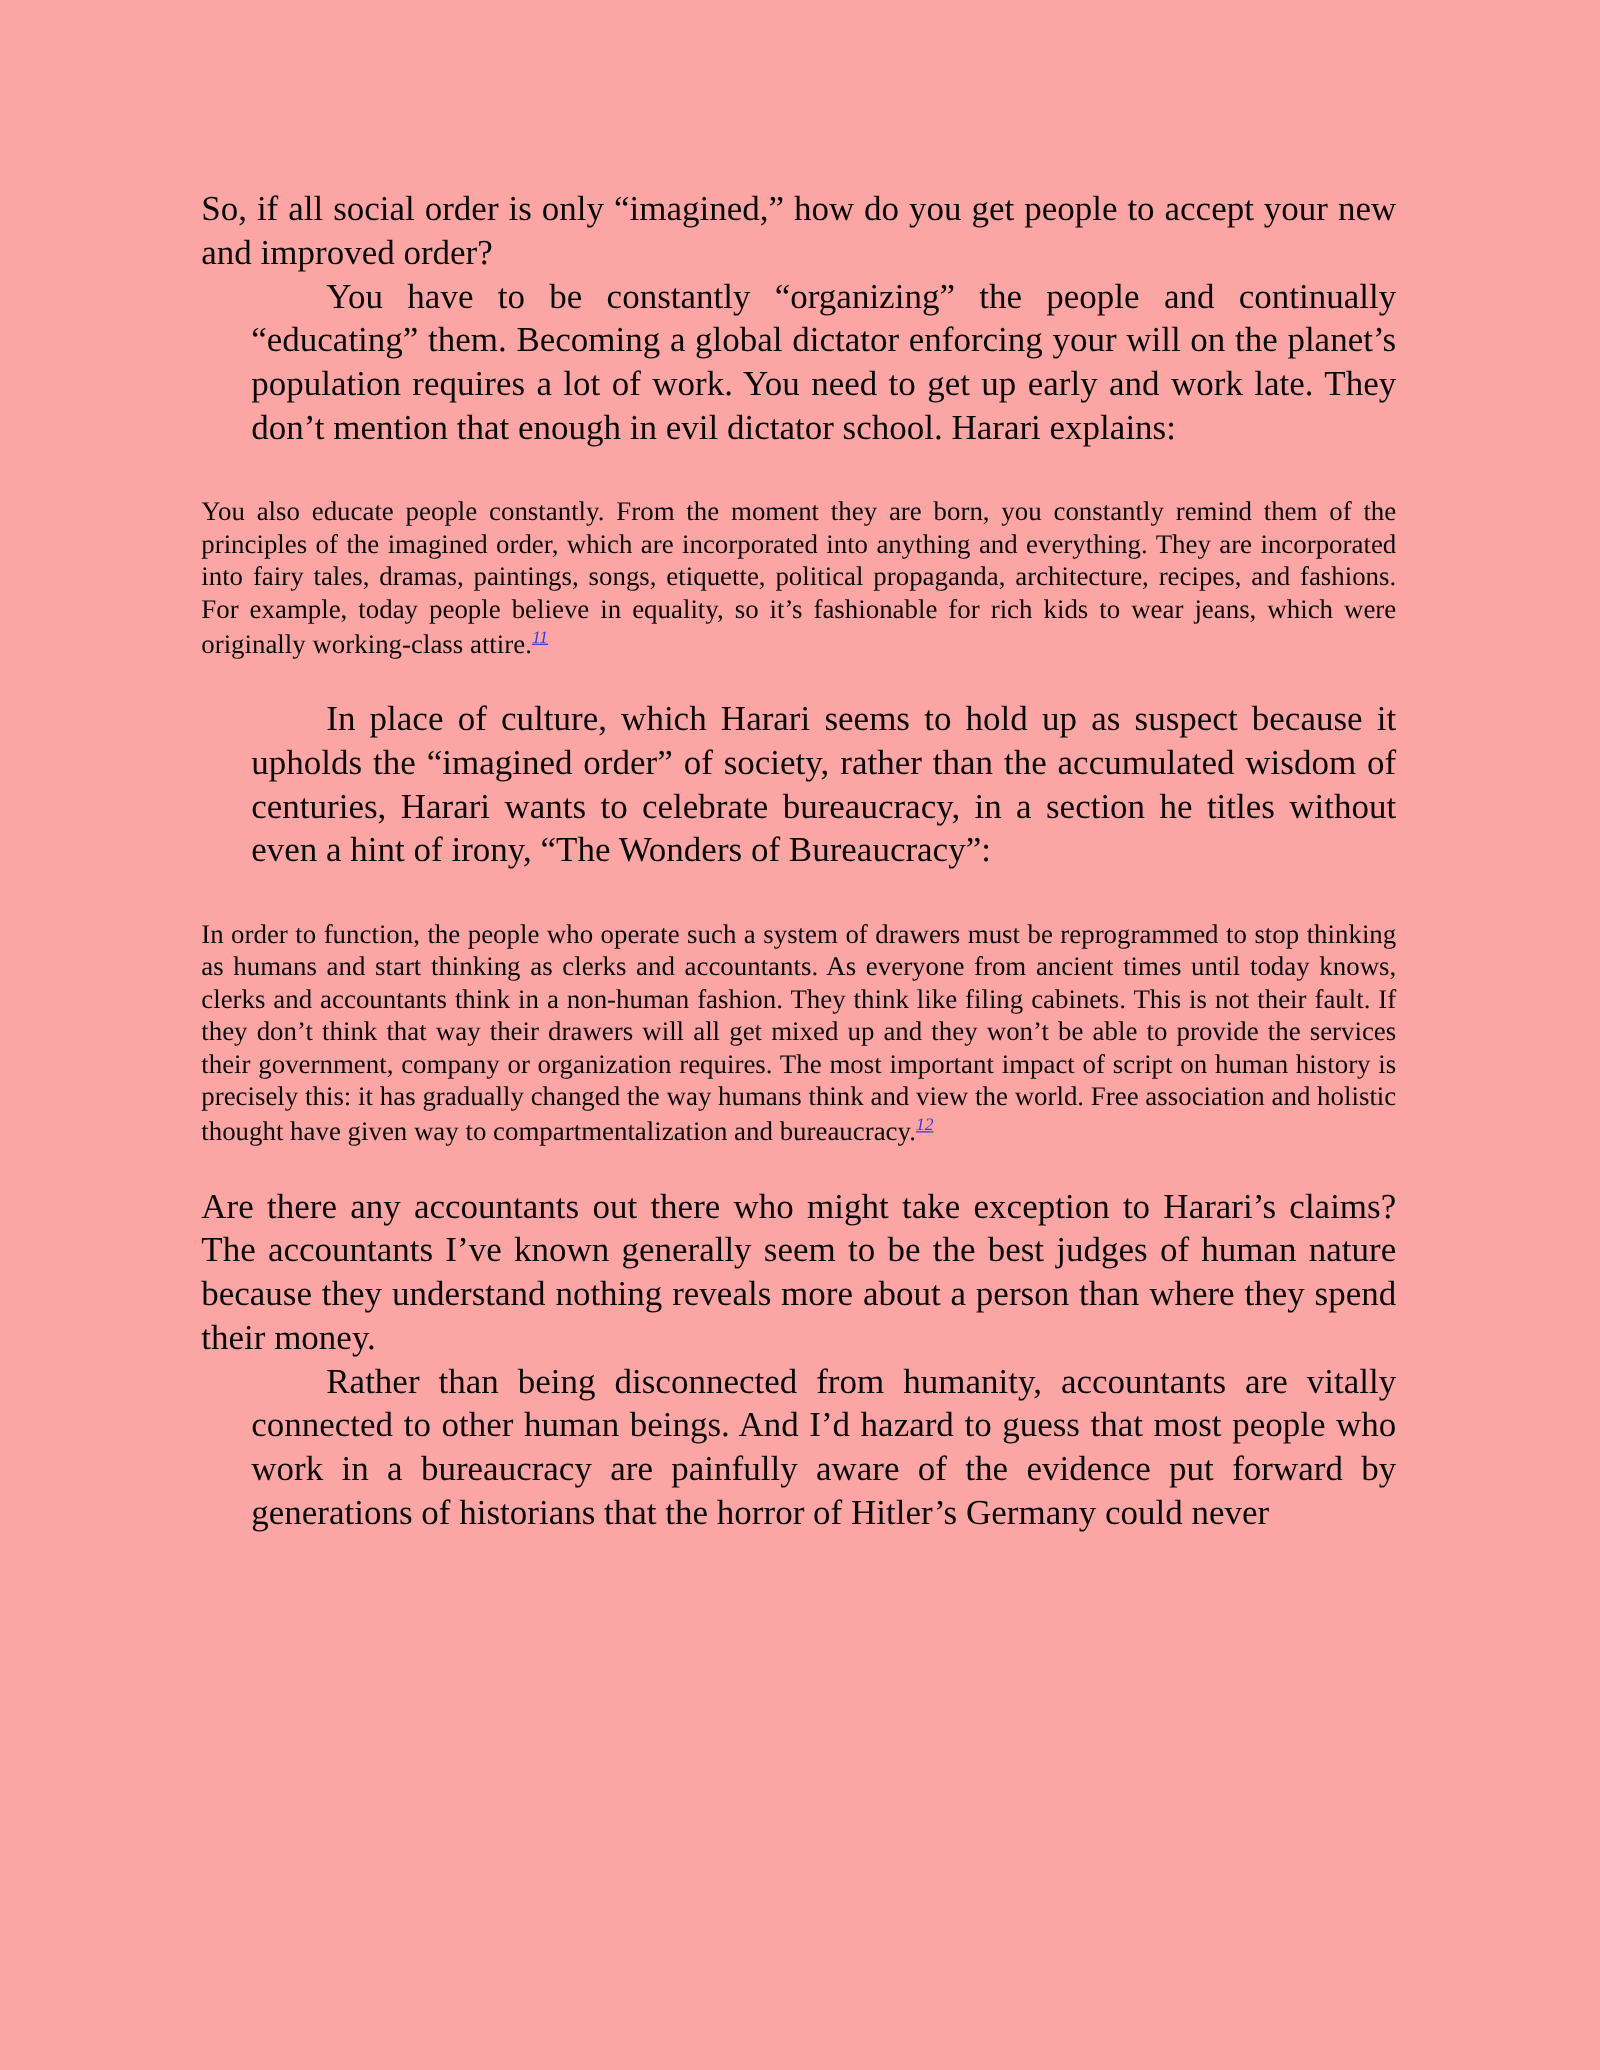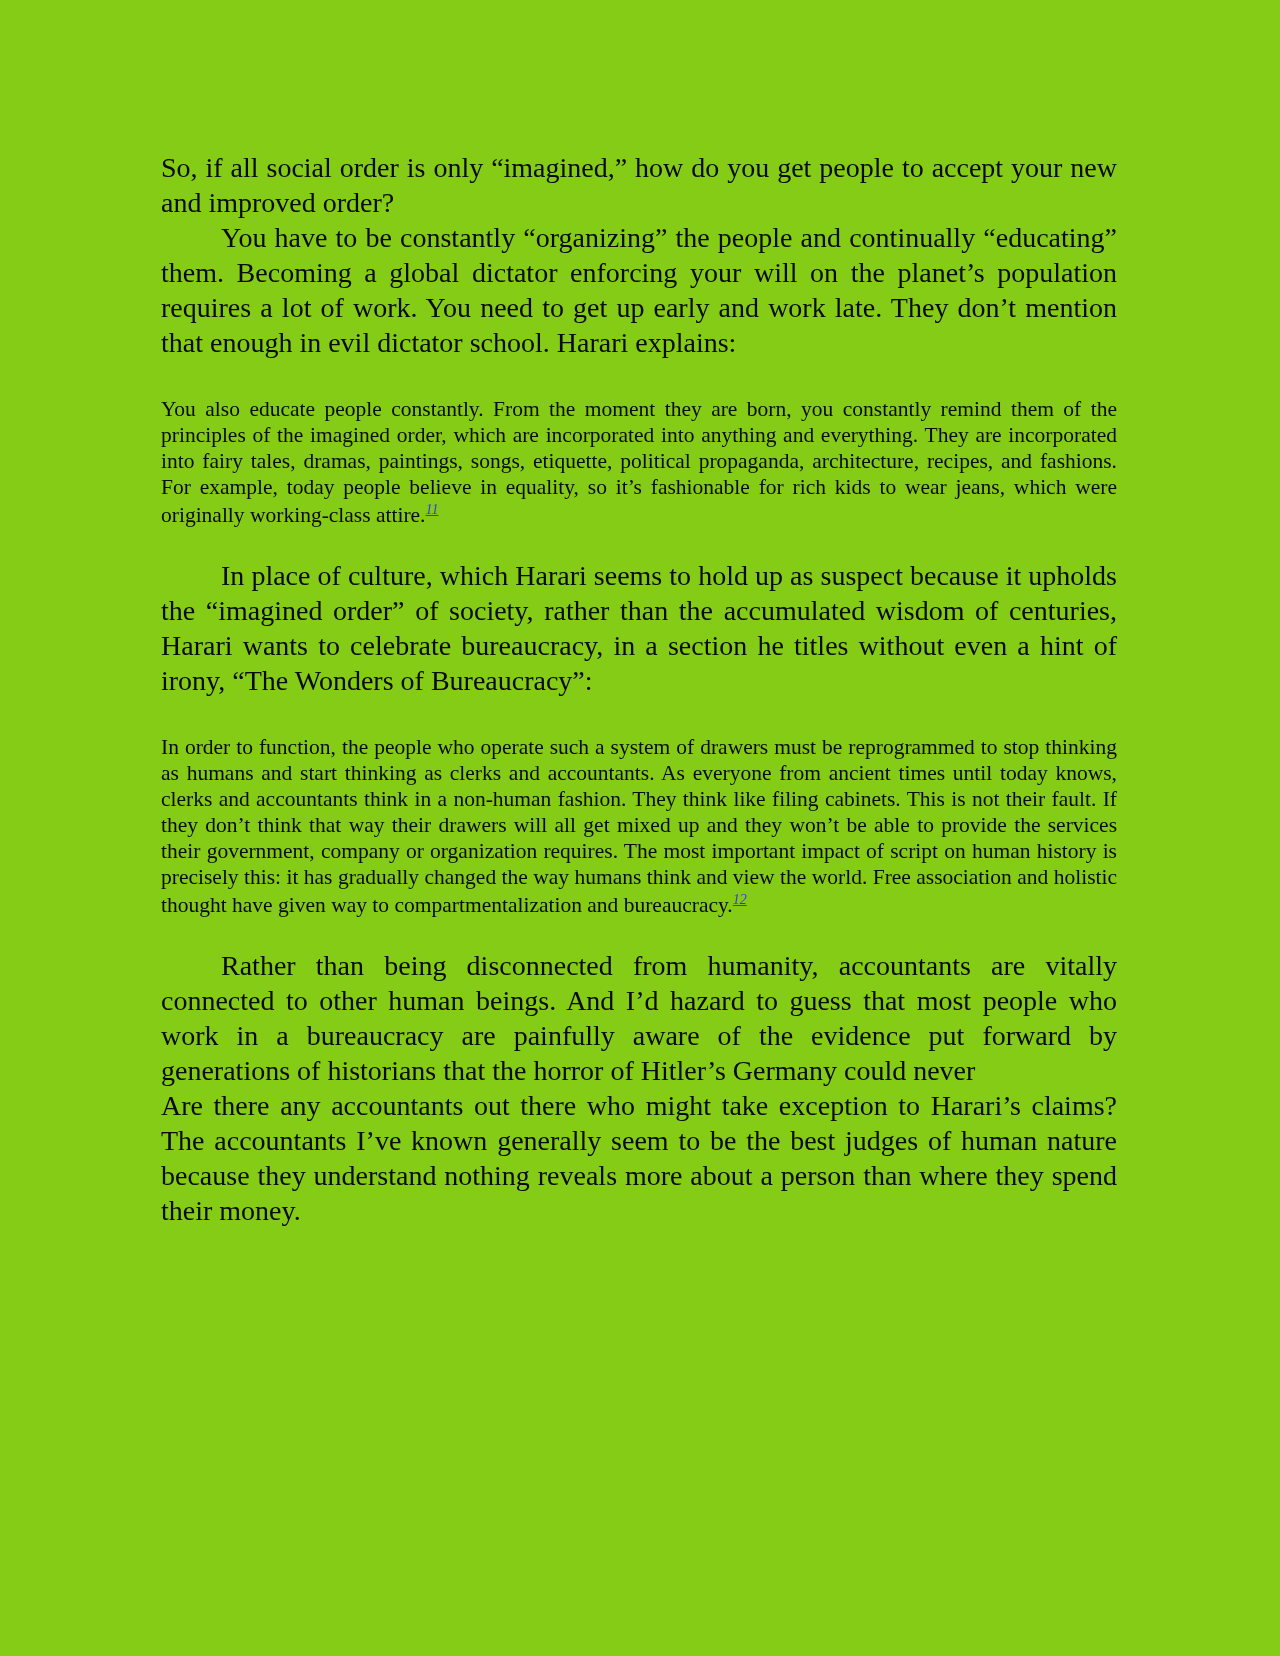--- a/index.html
+++ b/index.html
@@ -4,40 +4,41 @@
 <style>
   html, body {
     margin: 0;
     padding: 0;
     background: #ffffff;
   }
   .book-page {
     position: relative;
     width: 1280px;
     height: 1656px;
-    background: #84cc16;
+    background: #fca5a5;
     overflow: hidden;
     font-family: "Liberation Serif", serif;
     color: #0a0a0a;
   }
   .page-content {
     position: absolute;
     left: 161px;
     top: 150px;
     width: 956px;
   }
   p.body-para {
     font-size: 28px;
     line-height: 35px;
     margin: 0;
     text-align: justify;
     text-justify: inter-word;
   }
   p.body-para.indented {
     text-indent: 60px;
+    margin-left: 40px;
   }
   p.quote-para {
     font-size: 21.5px;
     line-height: 26px;
     margin: 36px 0 30px 0;
     text-align: justify;
     text-justify: inter-word;
   }
   sup.footnote-sup {
     vertical-align: super;
@@ -54,16 +55,16 @@
 </head>
 <body>
 
 <div class="book-page">
   <div class="page-content">
       <p class="body-para">So, if all social order is only “imagined,” how do you get people to accept your new and improved order?</p>
       <p class="body-para indented">You have to be constantly “organizing” the people and continually “educating” them. Becoming a global dictator enforcing your will on the planet’s population requires a lot of work. You need to get up early and work late. They don’t mention that enough in evil dictator school. Harari explains:</p>
       <p class="quote-para"><span>You also educate people constantly. From the moment they are born, you constantly remind them of the principles of the imagined order, which are incorporated into anything and everything. They are incorporated into fairy tales, dramas, paintings, songs, etiquette, political propaganda, architecture, recipes, and fashions. For example, today people believe in equality, so it’s fashionable for rich kids to wear jeans, which were originally working-class attire.</span><sup class="footnote-sup"><a>11</a></sup></p>
       <p class="body-para indented">In place of culture, which Harari seems to hold up as suspect because it upholds the “imagined order” of society, rather than the accumulated wisdom of centuries, Harari wants to celebrate bureaucracy, in a section he titles without even a hint of irony, “The Wonders of Bureaucracy”:</p>
       <p class="quote-para"><span>In order to function, the people who operate such a system of drawers must be reprogrammed to stop thinking as humans and start thinking as clerks and accountants. As everyone from ancient times until today knows, clerks and accountants think in a non-human fashion. They think like filing cabinets. This is not their fault. If they don’t think that way their drawers will all get mixed up and they won’t be able to provide the services their government, company or organization requires. The most important impact of script on human history is precisely this: it has gradually changed the way humans think and view the world. Free association and holistic thought have given way to compartmentalization and bureaucracy.</span><sup class="footnote-sup"><a>12</a></sup></p>
+      <p class="body-para">Are there any accountants out there who might take exception to Harari’s claims? The accountants I’ve known generally seem to be the best judges of human nature because they understand nothing reveals more about a person than where they spend their money.</p>
       <p class="body-para indented">Rather than being disconnected from humanity, accountants are vitally connected to other human beings. And I’d hazard to guess that most people who work in a bureaucracy are painfully aware of the evidence put forward by generations of historians that the horror of Hitler’s Germany could never</p>
-      <p class="body-para">Are there any accountants out there who might take exception to Harari’s claims? The accountants I’ve known generally seem to be the best judges of human nature because they understand nothing reveals more about a person than where they spend their money.</p>
     </div>
 </div>
 
 </body></html>

